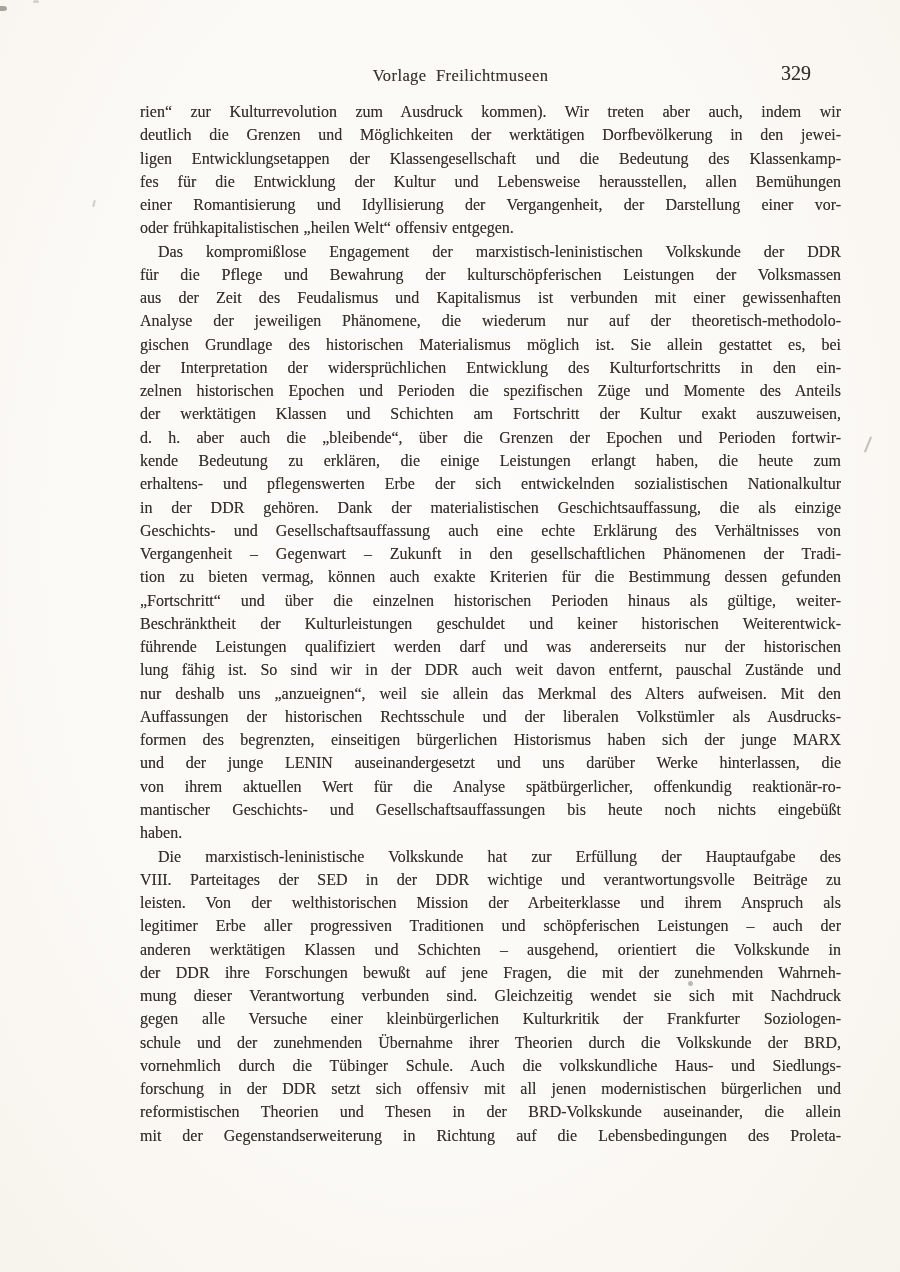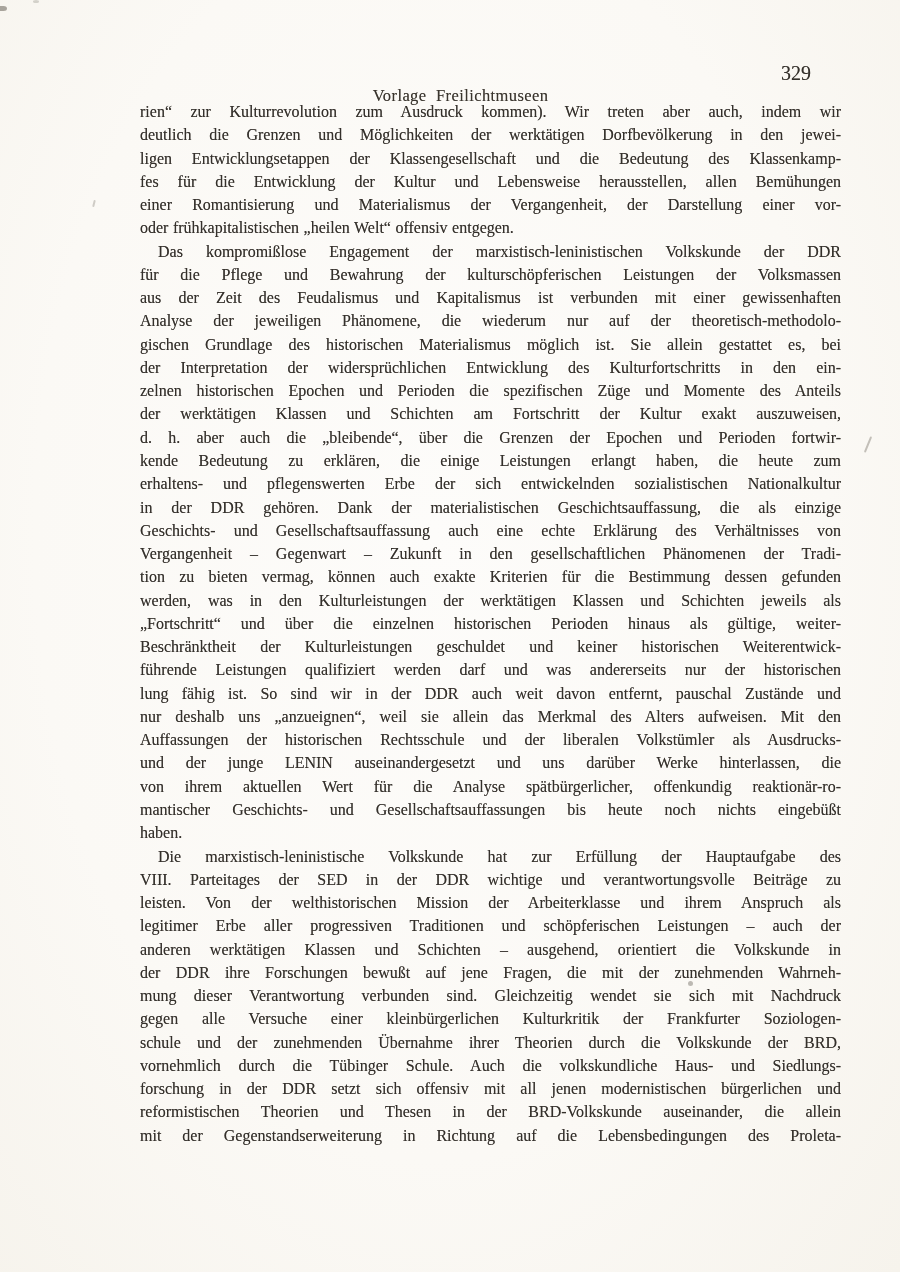--- a/index.html
+++ b/index.html
@@ -20,21 +20,20 @@
     top: 66px; left: 110px; width: 701px; height: 24px;
   }
   .running-title {
     display: block;
     text-align: center;
     font-size: 16.5px;
     letter-spacing: 0.4px;
     word-spacing: 5px;
     color: #3a352e;
     text-shadow: 0 0 0.5px rgba(58,53,46,0.5);
-    margin-top: 20px;
   }
   .page-number {
     position: absolute;
     right: 0; top: -4px;
     font-size: 20px;
     color: #34302b;
     text-shadow: 0 0 0.5px rgba(58,53,46,0.5);
   }
   .body-text {
     position: absolute;
@@ -77,44 +76,44 @@
   <div class="header">
     <span class="running-title">Vorlage Freilichtmuseen</span>
     <span class="page-number">329</span>
   </div>
 
   <div class="body-text">
       <div class="line j">rien“ zur Kulturrevolution zum Ausdruck kommen). Wir treten aber auch, indem wir</div>
       <div class="line j">deutlich die Grenzen und Möglichkeiten der werktätigen Dorfbevölkerung in den jewei-</div>
       <div class="line j">ligen Entwicklungsetappen der Klassengesellschaft und die Bedeutung des Klassenkamp-</div>
       <div class="line j">fes für die Entwicklung der Kultur und Lebensweise herausstellen, allen Bemühungen</div>
-      <div class="line j">einer Romantisierung und Materialismus der Vergangenheit, der Darstellung einer vor-</div>
+      <div class="line j">einer Romantisierung und Idyllisierung der Vergangenheit, der Darstellung einer vor-</div>
       <div class="line">oder frühkapitalistischen „heilen Welt“ offensiv entgegen.</div>
       <div class="line j indent">Das kompromißlose Engagement der marxistisch-leninistischen Volkskunde der DDR</div>
       <div class="line j">für die Pflege und Bewahrung der kulturschöpferischen Leistungen der Volksmassen</div>
       <div class="line j">aus der Zeit des Feudalismus und Kapitalismus ist verbunden mit einer gewissenhaften</div>
       <div class="line j">Analyse der jeweiligen Phänomene, die wiederum nur auf der theoretisch-methodolo-</div>
       <div class="line j">gischen Grundlage des historischen Materialismus möglich ist. Sie allein gestattet es, bei</div>
       <div class="line j">der Interpretation der widersprüchlichen Entwicklung des Kulturfortschritts in den ein-</div>
       <div class="line j">zelnen historischen Epochen und Perioden die spezifischen Züge und Momente des Anteils</div>
       <div class="line j">der werktätigen Klassen und Schichten am Fortschritt der Kultur exakt auszuweisen,</div>
       <div class="line j">d. h. aber auch die „bleibende“, über die Grenzen der Epochen und Perioden fortwir-</div>
       <div class="line j">kende Bedeutung zu erklären, die einige Leistungen erlangt haben, die heute zum</div>
       <div class="line j">erhaltens- und pflegenswerten Erbe der sich entwickelnden sozialistischen Nationalkultur</div>
       <div class="line j">in der DDR gehören. Dank der materialistischen Geschichtsauffassung, die als einzige</div>
       <div class="line j">Geschichts- und Gesellschaftsauffassung auch eine echte Erklärung des Verhältnisses von</div>
       <div class="line j">Vergangenheit – Gegenwart – Zukunft in den gesellschaftlichen Phänomenen der Tradi-</div>
       <div class="line j">tion zu bieten vermag, können auch exakte Kriterien für die Bestimmung dessen gefunden</div>
-      <div class="line j">werden, was in den Kulturleistungen der werktätigen Klassen und Schichten jeweils als</div>
       <div class="line j">„Fortschritt“ und über die einzelnen historischen Perioden hinaus als gültige, weiter-</div>
       <div class="line j">Beschränktheit der Kulturleistungen geschuldet und keiner historischen Weiterentwick-</div>
       <div class="line j">führende Leistungen qualifiziert werden darf und was andererseits nur der historischen</div>
       <div class="line j">lung fähig ist. So sind wir in der DDR auch weit davon entfernt, pauschal Zustände und</div>
       <div class="line j">nur deshalb uns „anzueignen“, weil sie allein das Merkmal des Alters aufweisen. Mit den</div>
       <div class="line j">Auffassungen der historischen Rechtsschule und der liberalen Volkstümler als Ausdrucks-</div>
+      <div class="line j">formen des begrenzten, einseitigen bürgerlichen Historismus haben sich der junge MARX</div>
       <div class="line j">und der junge LENIN auseinandergesetzt und uns darüber Werke hinterlassen, die</div>
       <div class="line j">von ihrem aktuellen Wert für die Analyse spätbürgerlicher, offenkundig reaktionär-ro-</div>
       <div class="line j">mantischer Geschichts- und Gesellschaftsauffassungen bis heute noch nichts eingebüßt</div>
       <div class="line">haben.</div>
       <div class="line j indent">Die marxistisch-leninistische Volkskunde hat zur Erfüllung der Hauptaufgabe des</div>
       <div class="line j">VIII. Parteitages der SED in der DDR wichtige und verantwortungsvolle Beiträge zu</div>
       <div class="line j">leisten. Von der welthistorischen Mission der Arbeiterklasse und ihrem Anspruch als</div>
       <div class="line j">legitimer Erbe aller progressiven Traditionen und schöpferischen Leistungen – auch der</div>
       <div class="line j">anderen werktätigen Klassen und Schichten – ausgehend, orientiert die Volkskunde in</div>
       <div class="line j">der DDR ihre Forschungen bewußt auf jene Fragen, die mit der zunehmenden Wahrneh-</div>

